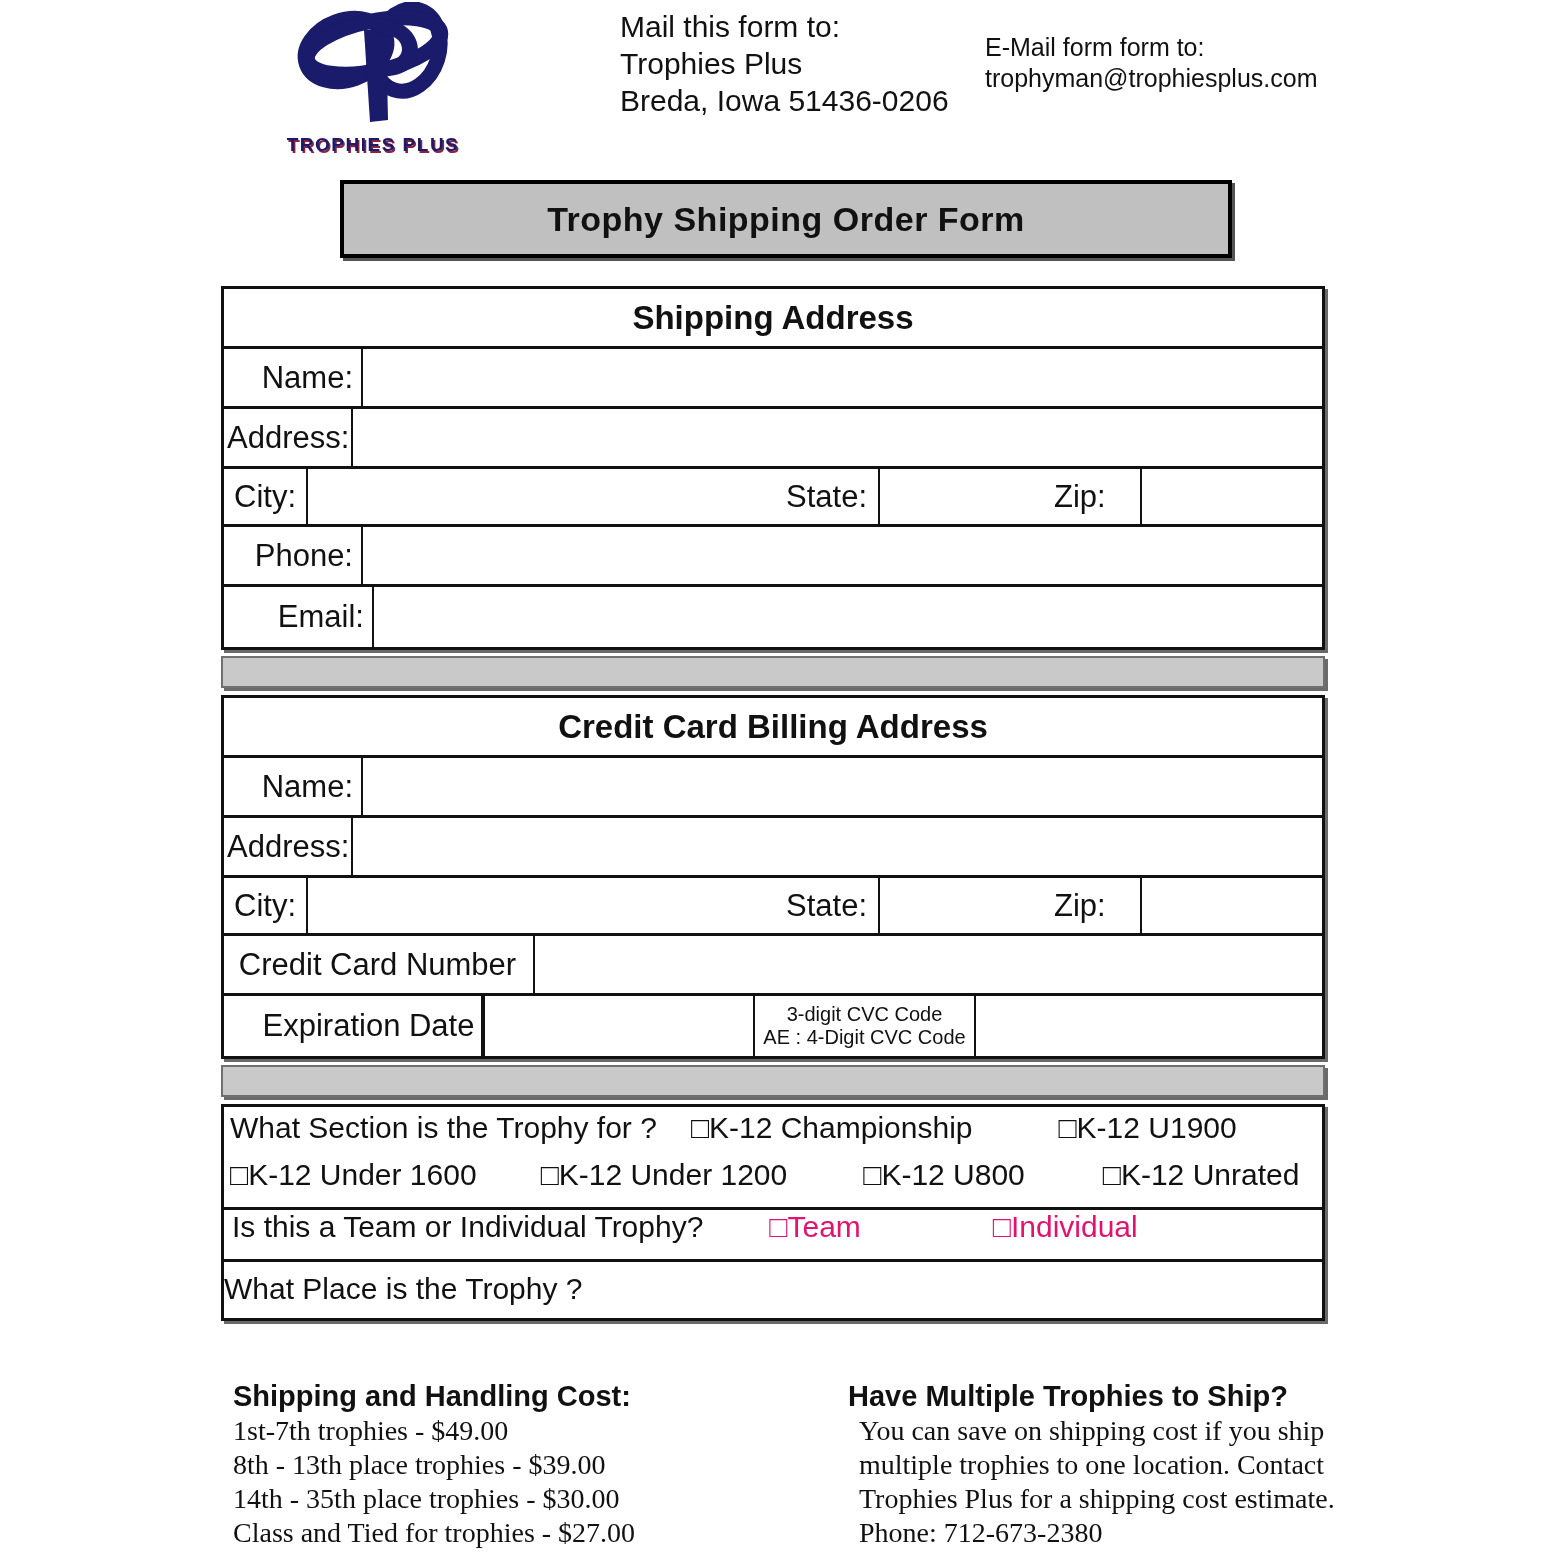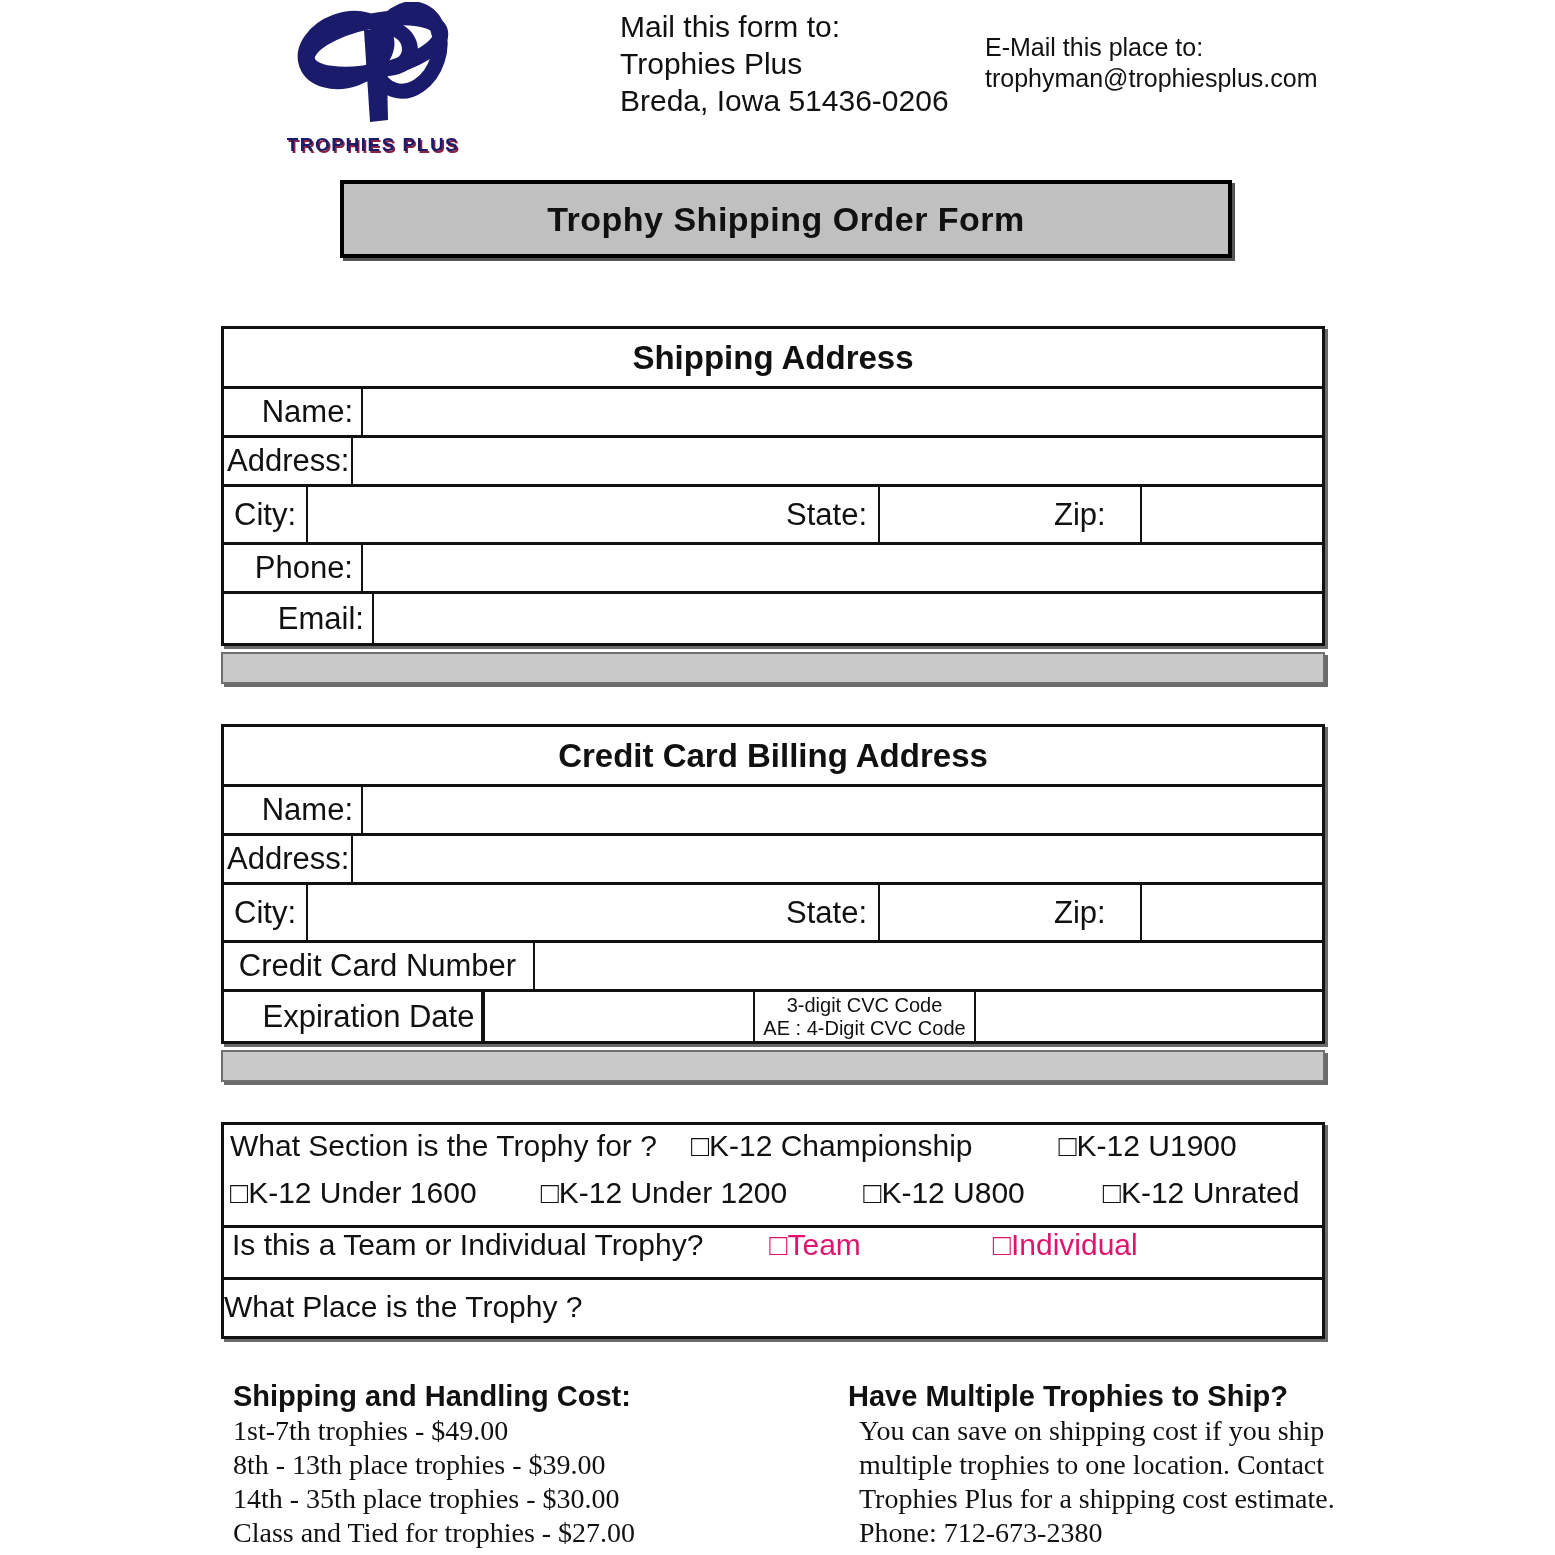--- a/index.html
+++ b/index.html
@@ -88,21 +88,20 @@
   #form-frame {
     position: absolute;
     left: 221px; top: 286px;
     width: 1104px;
   }
   .frame-box {
     border: 3px solid #111111;
     box-shadow: 3px 3px 0 #6a6a6a;
     background: #ffffff;
     box-sizing: border-box;
-    margin-top: 40px;
   }
   .section-head {
     height: 57px;
     display: flex;
     align-items: center;
     justify-content: center;
     border-bottom: 3px solid #111111;
   }
   .section-head span {
     font-size: 33px;
@@ -146,21 +145,21 @@
   .w-state  { width: 102px; justify-content: flex-start; padding-left: 8px; }
   .w-zip    { width: 96px;  justify-content: flex-start; padding-left: 8px; }
   .w-phone  { width: 141px; justify-content: flex-end; padding-right: 8px; }
   .w-email  { width: 152px; justify-content: flex-end; padding-right: 8px; }
   .w-ccnum  { width: 313px; justify-content: center; }
   .w-exp    { width: 261px; justify-content: center; padding-left: 34px; }
 
   .state-fld { width: 166px; flex: none; box-sizing: border-box; }
   .zip-fld   { width: 180px; flex: none; box-sizing: border-box; }
 
-  .r-h62 { height: 49px; }
+  .r-h62 { height: 60px; }
   .r-h58 { height: 58px; }
 
   
   .spacer-bar {
     height: 32px;
     background: #c9c9c9;
     border: 2px solid #6f6f6f;
     box-shadow: 3px 3px 0 #6a6a6a;
     box-sizing: border-box;
     margin: 6px 0 7px 0;
@@ -270,21 +269,21 @@
     <div id="logo-wordmark">TROPHIES PLUS</div>
   </div>
 
   <div id="mail-block">
     <div>Mail this form to:</div>
     <div>Trophies Plus</div>
     <div>Breda, Iowa 51436-0206</div>
   </div>
 
   <div id="email-block">
-    <div>E-Mail this place to:</div>
+    <div>E-Mail form form to:</div>
     <div>trophyman@trophiesplus.com</div>
   </div>
 </div>
 
 <div id="title-bar">
   <span class="title-text">Trophy Shipping Order Form</span>
 </div>
 
 <div id="form-frame">
 

